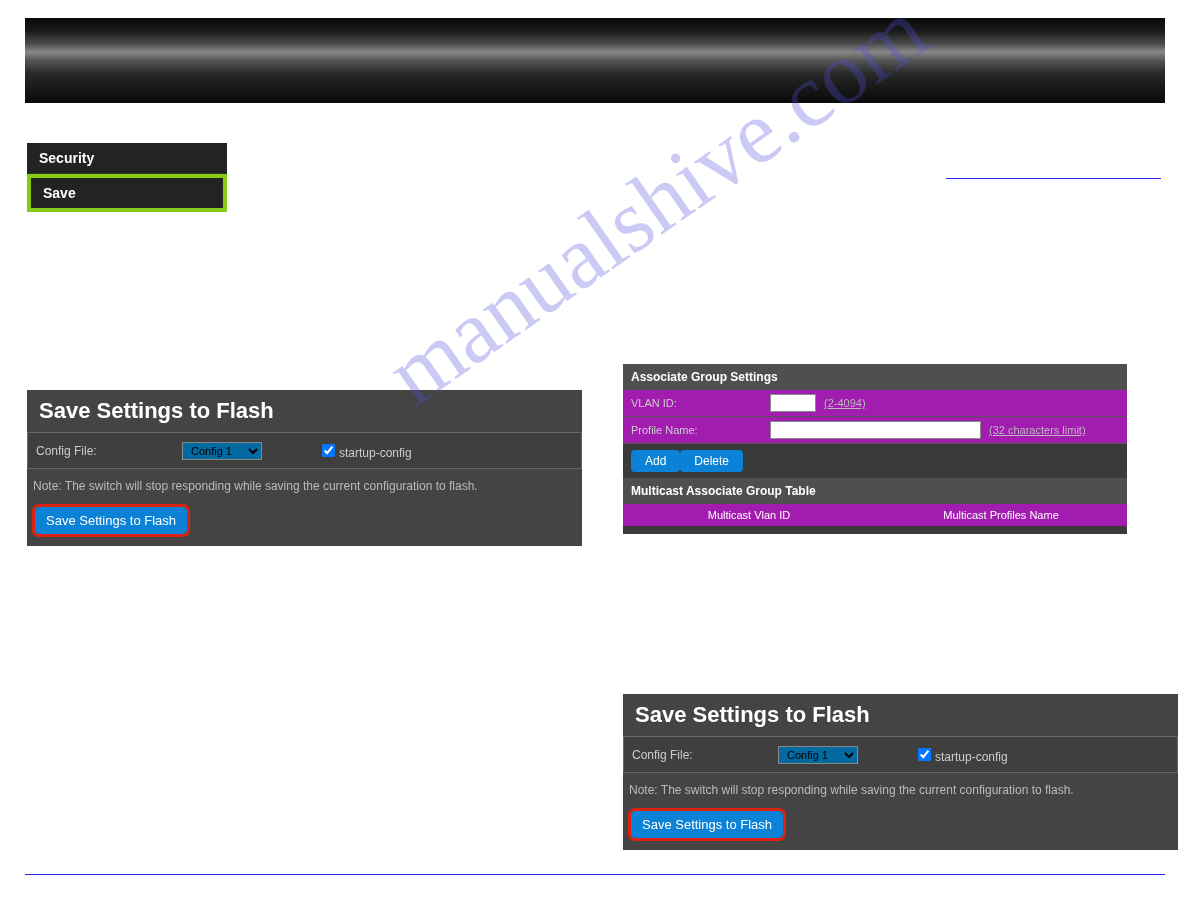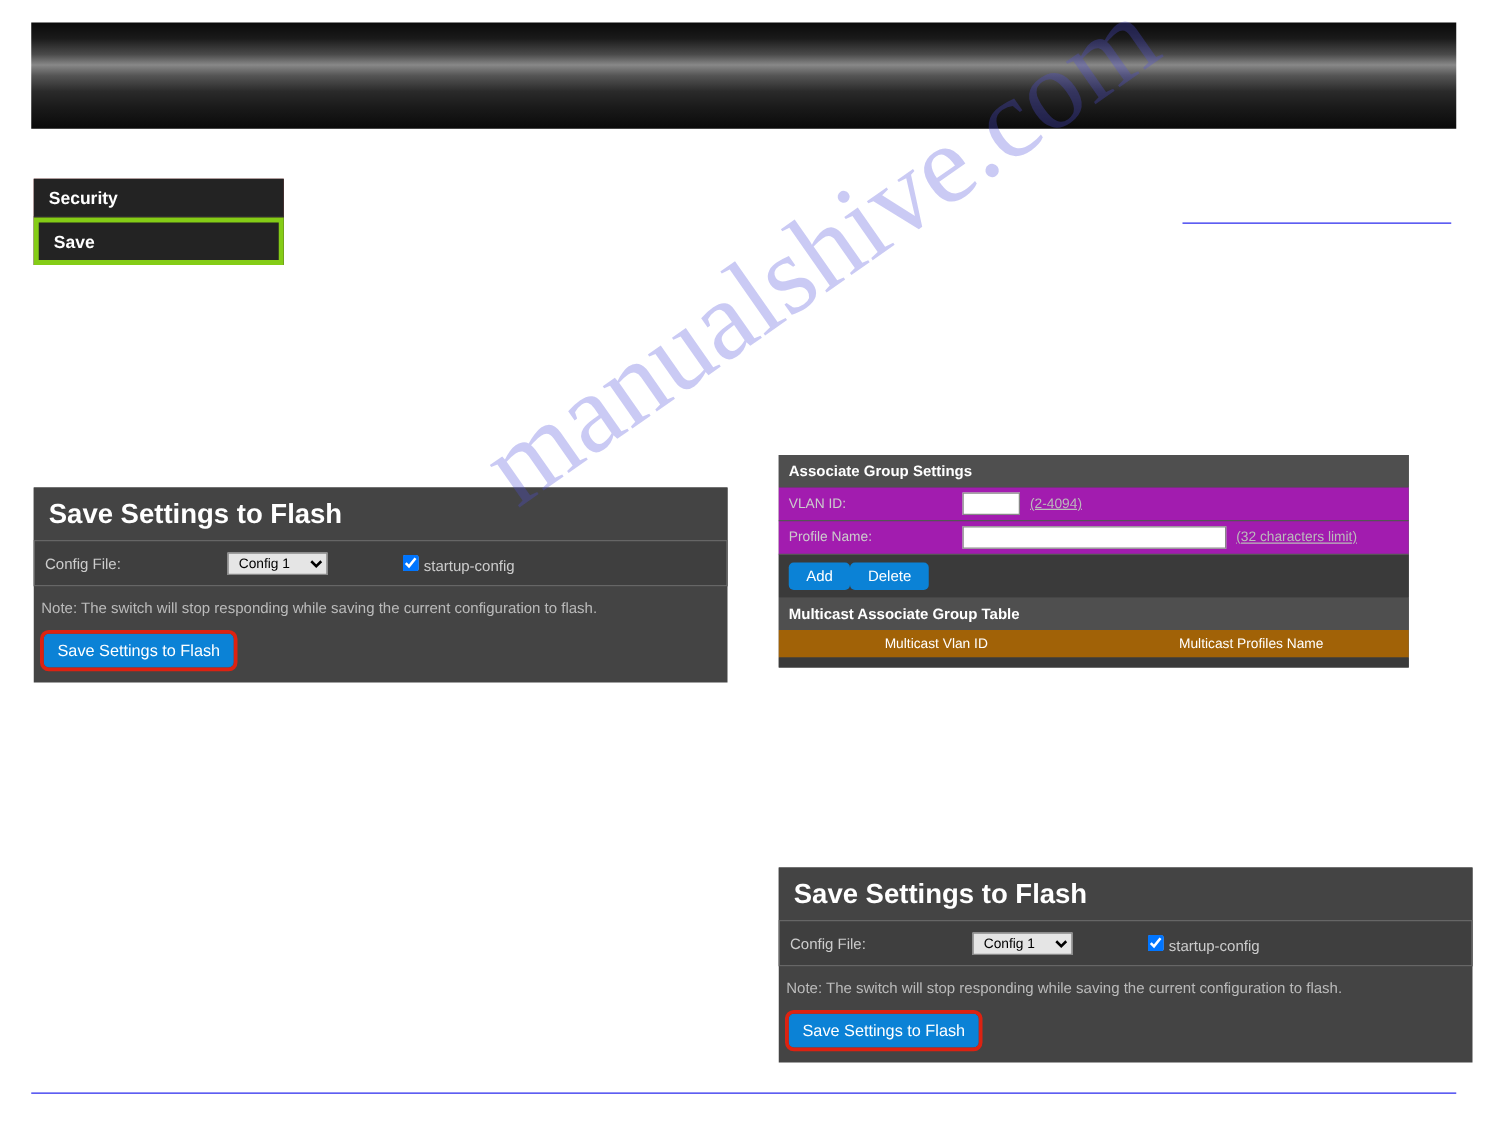--- a/index.html
+++ b/index.html
@@ -15,30 +15,30 @@
 .panel.c { top:694px; left:623px; width:555px; }
 .panel-title { background:#444; color:#fff; font-size:22px; font-weight:bold; padding:8px 12px; }
 .row { display:flex; align-items:center; padding:4px 0; border:1px solid #666; background:#3f3f3f; font-size:12px; }
 .row .cell { padding:4px 8px; }
 .row .cell.lbl { width:130px; color:#ccc; }
 .row .cell.mid { width:120px; }
 .row .cell.chk { flex:1; color:#ccc; }
 .note { font-size:12px; color:#bbb; padding:10px 6px 14px; }
 .btn { display:inline-block; margin:0 0 12px 8px; padding:5px 10px; background:#0b82d6; color:#fff; border:1px solid #0b82d6; border-radius:4px; font-size:13px; cursor:pointer; }
 .btn.hl { outline:3px solid #d21; }
-select { background:#e5e5e5; border:1px solid #888; font-size:11px; padding:1px 4px; width:80px; }
+select { background:#0369a1; border:1px solid #888; font-size:11px; padding:1px 4px; width:80px; }
 input[type=text] { background:#fff; border:1px solid #888; font-size:11px; padding:2px; }
 .section-header { background:#4f4f4f; color:#fff; font-weight:bold; font-size:12px; padding:6px 8px; }
 .frow { display:flex; align-items:center; background:#a21caf; font-size:11px; color:#ccc; border-bottom:1px solid #555; }
 .frow .flbl { width:125px; padding:5px 8px; }
 .frow .fval { padding:4px 6px; display:flex; align-items:center; gap:8px; }
 .frow .hint { color:#bbb;text-decoration:underline; }
 .btn-sm { background:#0b82d6; color:#fff; border:none; border-radius:4px; padding:4px 14px; font-size:12px; cursor:pointer; }
 .btnrow { display:flex; padding:6px 8px; background:#3a3a3a; }
-.thead { display:flex; background:#a16207; color:#fff; font-size:11px; }
+.thead { display:flex; background:#a21caf; color:#fff; font-size:11px; }
 .thead .th { flex:1; text-align:center; padding:5px; }
 .content { background:#3a3a3a; height:8px; }
 .footer-line { position:absolute; top:874px; left:25px; width:1140px; border-top:1px solid #2a2aee; }
 input[type=checkbox]{margin-right:4px;}
 </style>
 </head>
 <body>
 
 <div class="banner"></div>
 

